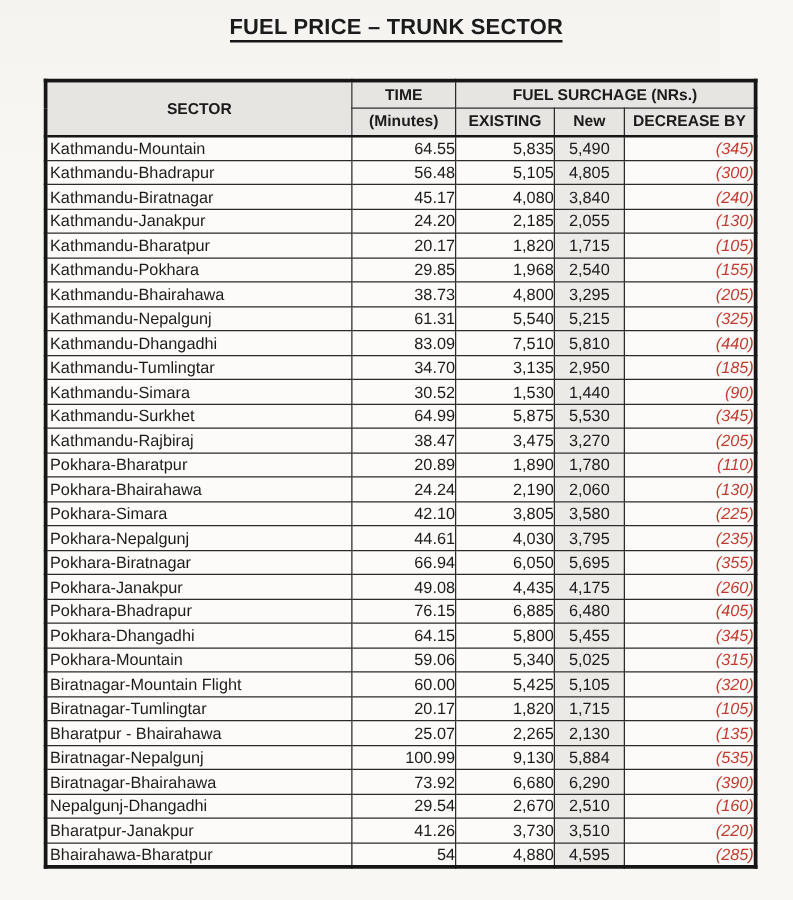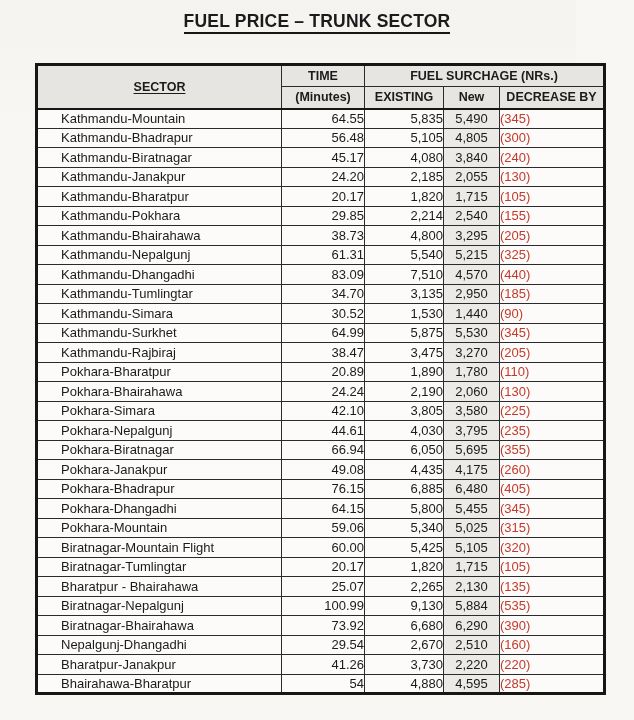--- a/index.html
+++ b/index.html
@@ -53,39 +53,40 @@
     white-space: nowrap;
   }
   thead { border-bottom: 2.6px solid var(--border-dark, #161616); }
   thead th {
     background: var(--header-bg, #e7e5e1);
     font-size: 12.5px;
     font-weight: bold;
     text-align: center;
     height: 22px;
   }
-  th.sector-head span { text-decoration: underline; text-underline-offset: 2px; }
+  th.sector-head span { text-underline-offset: 2px; }
   tbody td {
     height: 19.5px;
     font-size: 13px;
     background: #fcfbf9;
   }
   tbody td.sector {
     text-align: left;
-    padding-left: 23px;
+    padding-left: 2px;
   }
   tbody td.num { text-align: right; }
   tbody td.newcol {
     text-align: center;
     background: var(--new-col-bg, #eceae6);
   }
   tbody td.dec {
-    text-align: left;
+    text-align: right;
     color: var(--decrease-red, #c23a2d);
     font-weight: 500;
+    font-style: italic;
   }
 </style>
 </head>
 <body>
 
 <div class="page">
 
   <div class="doc-title">
     <span>FUEL PRICE – TRUNK SECTOR</span>
   </div>
@@ -145,21 +146,21 @@
         <tr>
           <td class="sector">Kathmandu-Bharatpur</td>
           <td class="num">20.17</td>
           <td class="num">1,820</td>
           <td class="newcol">1,715</td>
           <td class="dec">(105)</td>
         </tr>
         <tr>
           <td class="sector">Kathmandu-Pokhara</td>
           <td class="num">29.85</td>
-          <td class="num">2,214</td>
+          <td class="num">1,968</td>
           <td class="newcol">2,540</td>
           <td class="dec">(155)</td>
         </tr>
         <tr>
           <td class="sector">Kathmandu-Bhairahawa</td>
           <td class="num">38.73</td>
           <td class="num">4,800</td>
           <td class="newcol">3,295</td>
           <td class="dec">(205)</td>
         </tr>
@@ -167,21 +168,21 @@
           <td class="sector">Kathmandu-Nepalgunj</td>
           <td class="num">61.31</td>
           <td class="num">5,540</td>
           <td class="newcol">5,215</td>
           <td class="dec">(325)</td>
         </tr>
         <tr>
           <td class="sector">Kathmandu-Dhangadhi</td>
           <td class="num">83.09</td>
           <td class="num">7,510</td>
-          <td class="newcol">4,570</td>
+          <td class="newcol">5,810</td>
           <td class="dec">(440)</td>
         </tr>
         <tr>
           <td class="sector">Kathmandu-Tumlingtar</td>
           <td class="num">34.70</td>
           <td class="num">3,135</td>
           <td class="newcol">2,950</td>
           <td class="dec">(185)</td>
         </tr>
         <tr>
@@ -307,21 +308,21 @@
           <td class="sector">Nepalgunj-Dhangadhi</td>
           <td class="num">29.54</td>
           <td class="num">2,670</td>
           <td class="newcol">2,510</td>
           <td class="dec">(160)</td>
         </tr>
         <tr>
           <td class="sector">Bharatpur-Janakpur</td>
           <td class="num">41.26</td>
           <td class="num">3,730</td>
-          <td class="newcol">2,220</td>
+          <td class="newcol">3,510</td>
           <td class="dec">(220)</td>
         </tr>
         <tr>
           <td class="sector">Bhairahawa-Bharatpur</td>
           <td class="num">54</td>
           <td class="num">4,880</td>
           <td class="newcol">4,595</td>
           <td class="dec">(285)</td>
         </tr>
       </tbody>

